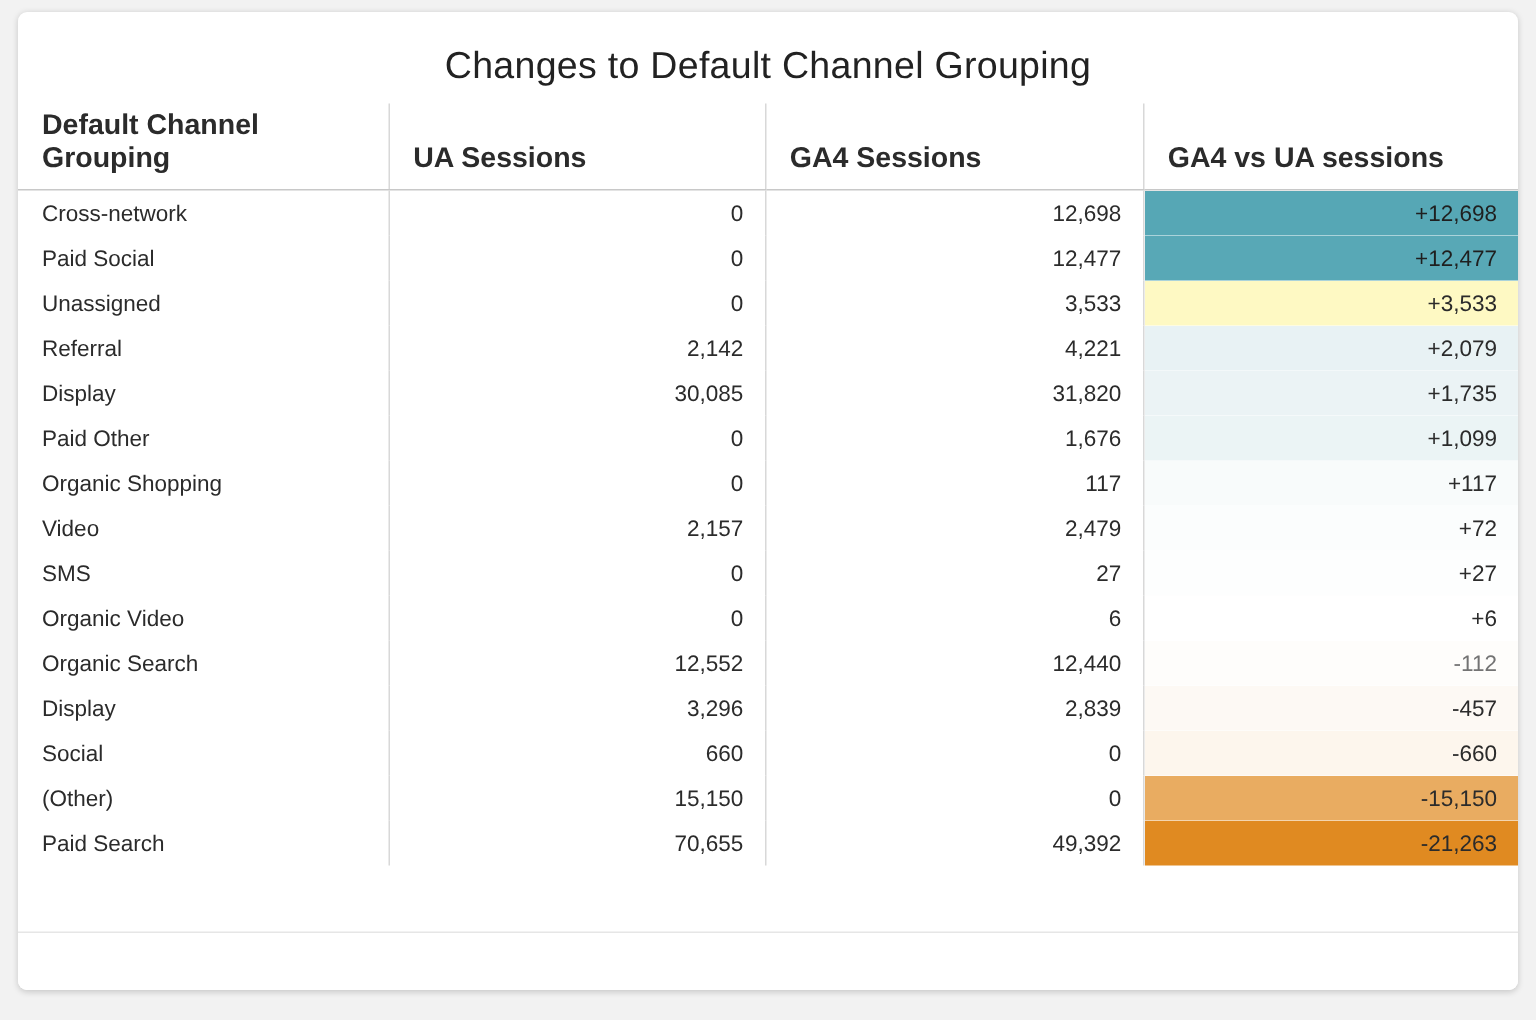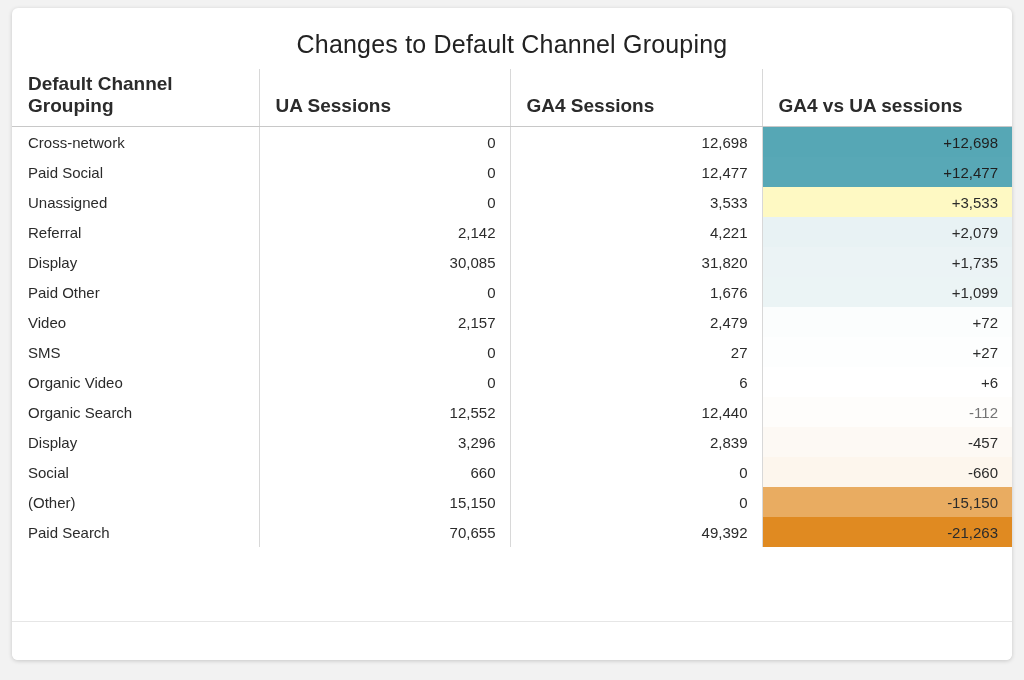--- a/index.html
+++ b/index.html
@@ -135,20 +135,26 @@
           <td class="num">31,820</td>
           <td class="delta" style="background: rgb(235, 243, 245); color: rgb(43, 43, 43);">+1,735</td>
         </tr>
         <tr>
           <td class="label">Paid Other</td>
           <td class="num">0</td>
           <td class="num">1,676</td>
           <td class="delta" style="background: rgb(235, 244, 245); color: rgb(43, 43, 43);">+1,099</td>
         </tr>
         <tr>
+          <td class="label">Organic Shopping</td>
+          <td class="num">0</td>
+          <td class="num">117</td>
+          <td class="delta" style="background: rgb(248, 251, 251); color: rgb(43, 43, 43);">+117</td>
+        </tr>
+        <tr>
           <td class="label">Video</td>
           <td class="num">2,157</td>
           <td class="num">2,479</td>
           <td class="delta" style="background: rgb(251, 253, 253); color: rgb(43, 43, 43);">+72</td>
         </tr>
         <tr>
           <td class="label">SMS</td>
           <td class="num">0</td>
           <td class="num">27</td>
           <td class="delta" style="background: rgb(253, 254, 254); color: rgb(43, 43, 43);">+27</td>

